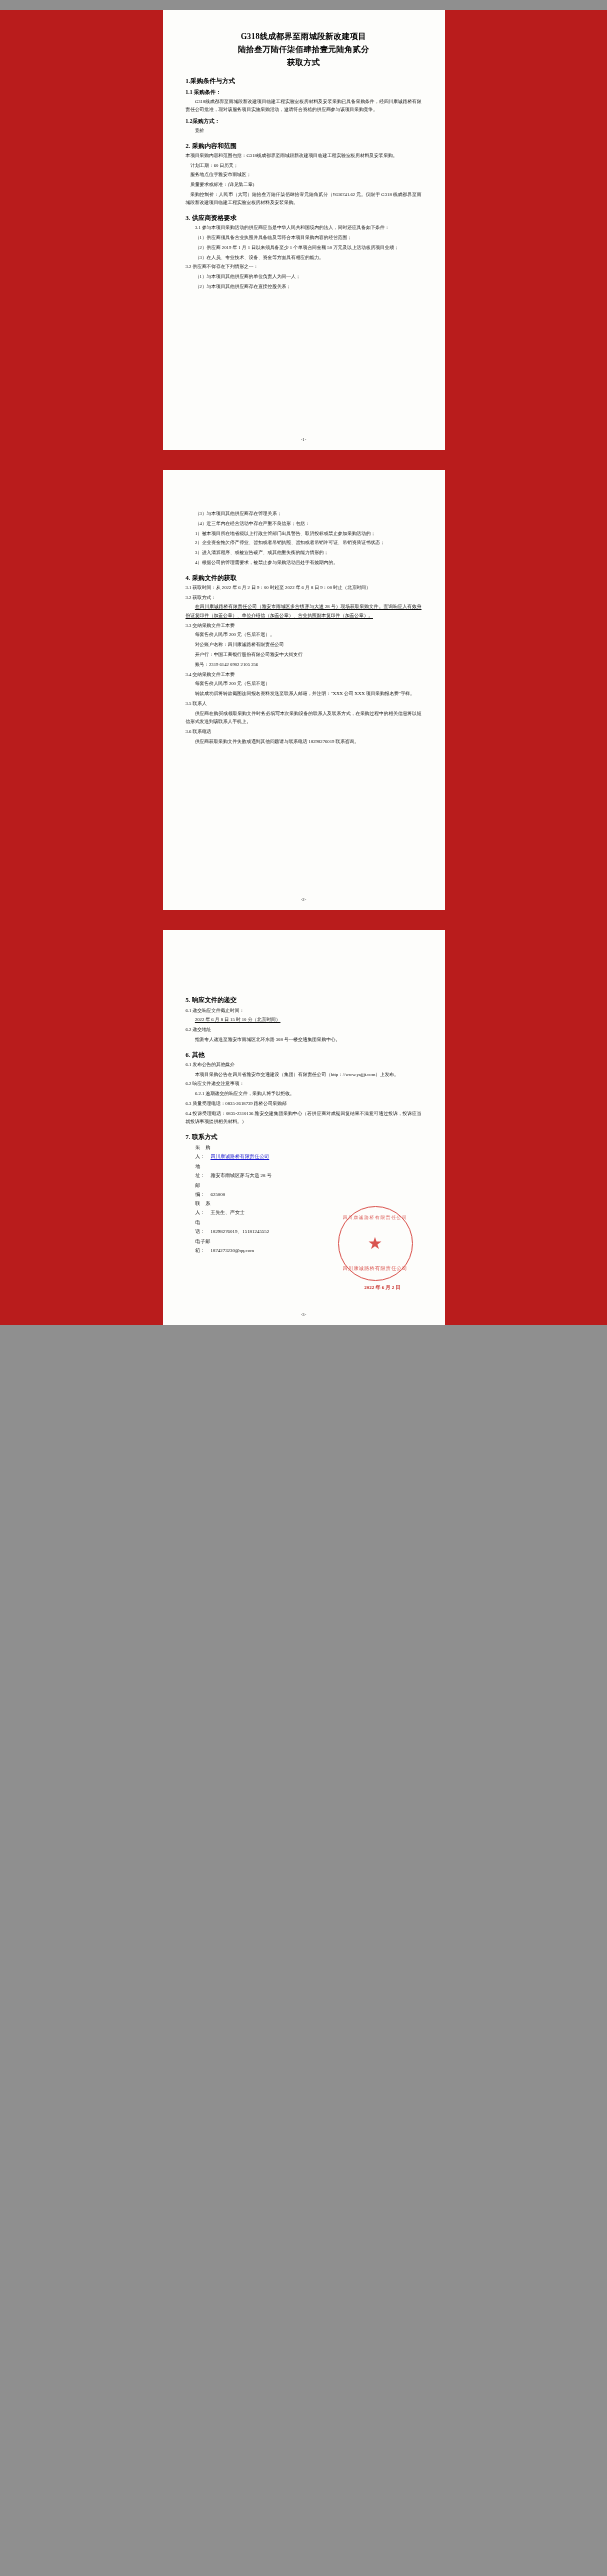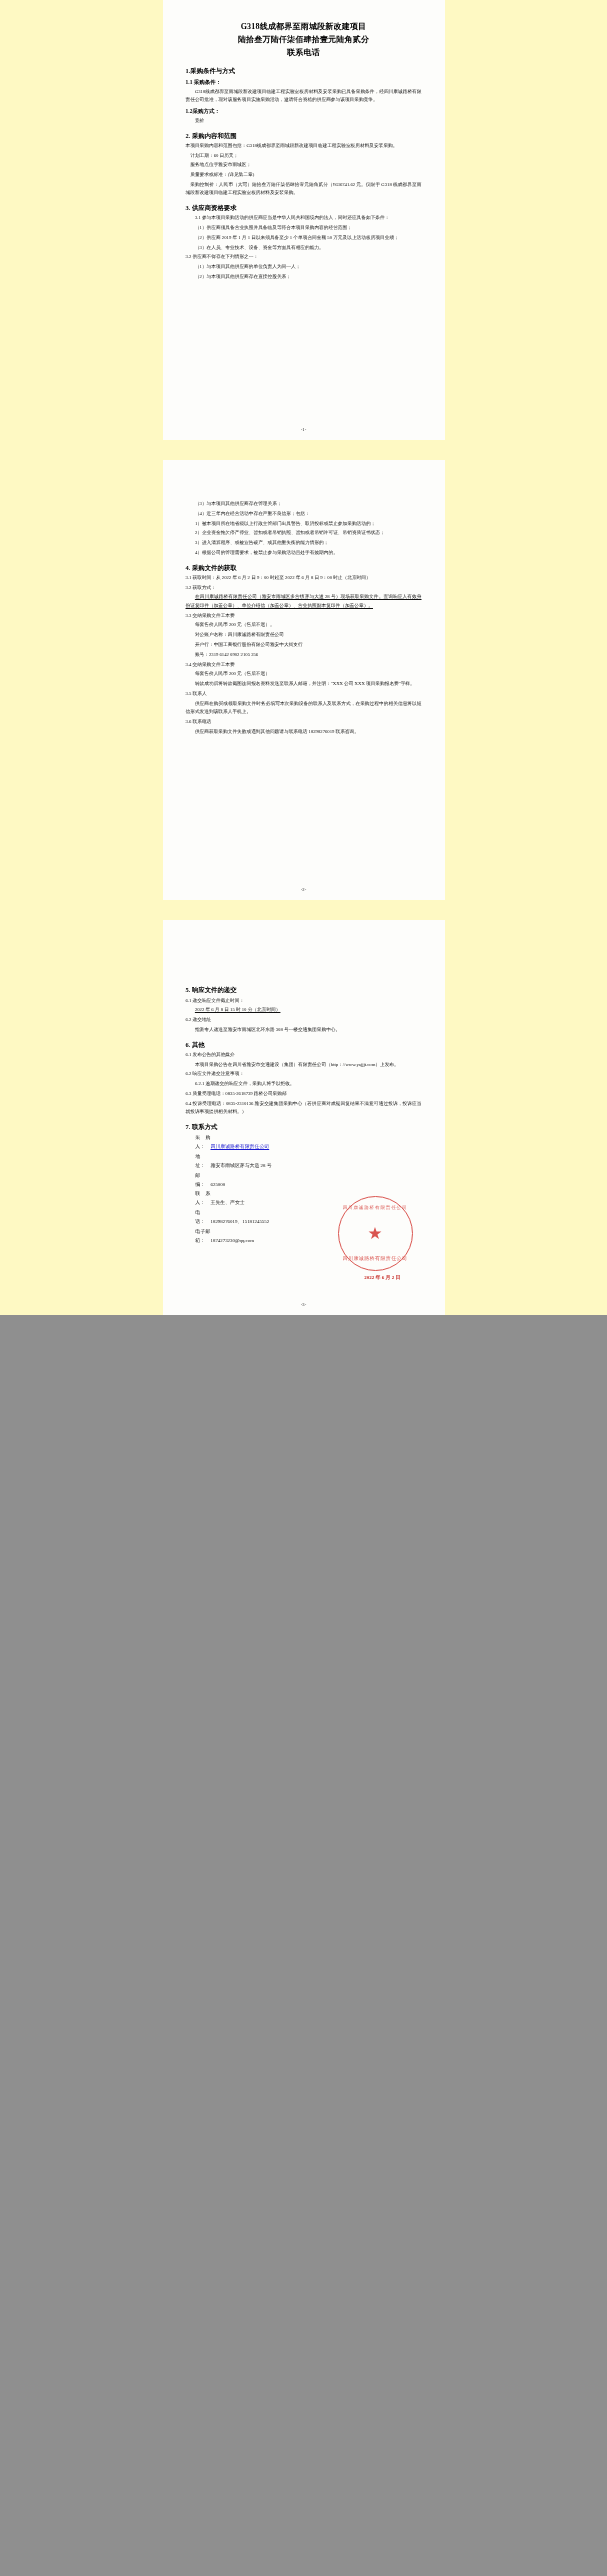--- a/index.html
+++ b/index.html
@@ -1,17 +1,17 @@
 <!DOCTYPE html>
 <html style="font-size:12px"><head>
 <meta charset="utf-8">
 <style>
   html,body{margin:0;padding:0;background:#8f8f8f;}
   body{font-family:"Liberation Serif", serif;}
-  .doc{width:607px;margin:0 auto;background:#fef9c3;}
+  .doc{width:607px;margin:10px auto;background:#b91c1c;}
   .page{
     width:282px;
     margin:0 auto;
     background:#fdfdfb;
     box-sizing:border-box;
     padding:20px 23px 10.6px 23px;
     position:relative;
   }
   .page-gap{height:20px;}
   .page1{height:440px;}
@@ -97,21 +97,21 @@
 </style>
 </head>
 <body>
 
 <div class="doc">
 
   <div class="page page1">
     <div class="title">
       <div>G318线成都界至雨城段新改建项目</div>
       <div>陆拾叁万陆仟柒佰肆拾壹元陆角贰分</div>
-      <div>联系电话</div>
+      <div>获取方式</div>
     </div>
 
     <h2 class="sec">1.采购条件与方式</h2>
     <h3 class="sub">1.1 采购条件：</h3>
     <p>G318线成都界至雨城段新改建项目临建工程实验室板房材料及安装采购已具备采购条件，经四川康诚路桥有限责任公司批准，现对该服务项目实施采购活动，邀请符合资格的供应商参与该项目采购竞争。</p>
     <h3 class="sub">1.2采购方式：</h3>
     <p>竞价</p>
 
     <h2 class="sec">2. 采购内容和范围</h2>
     <p class="noind">本项目采购内容和范围包括：G318线成都界至雨城段新改建项目临建工程实验室板房材料及安装采购。</p>

